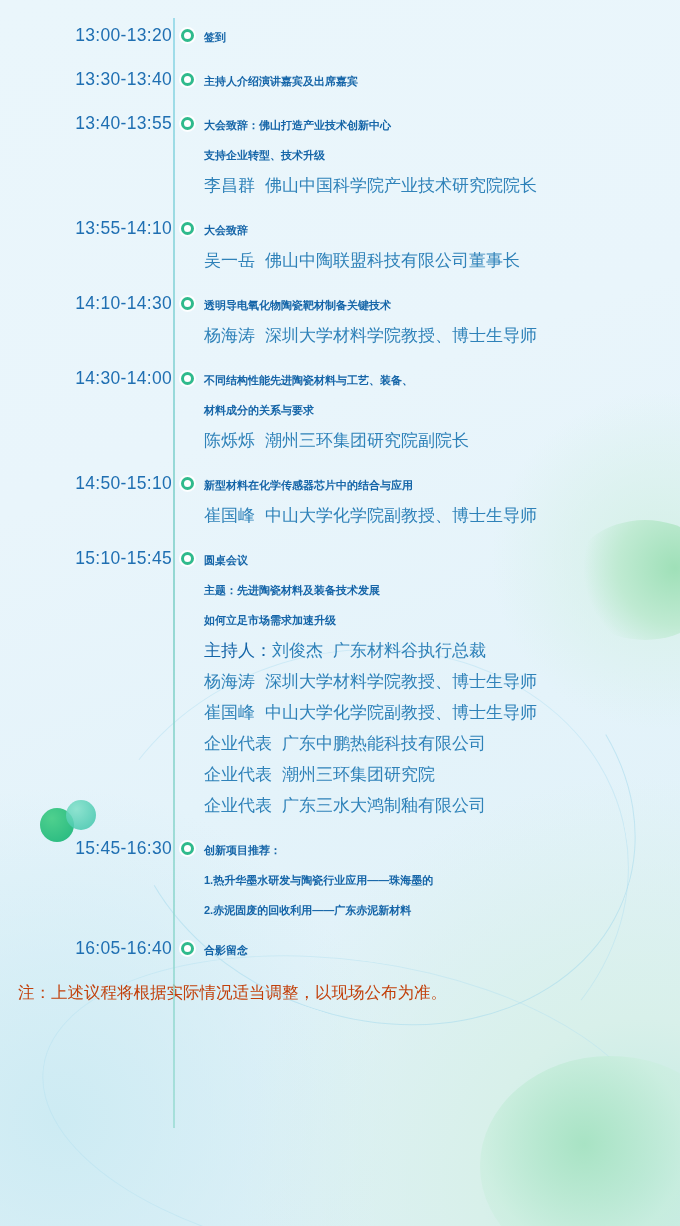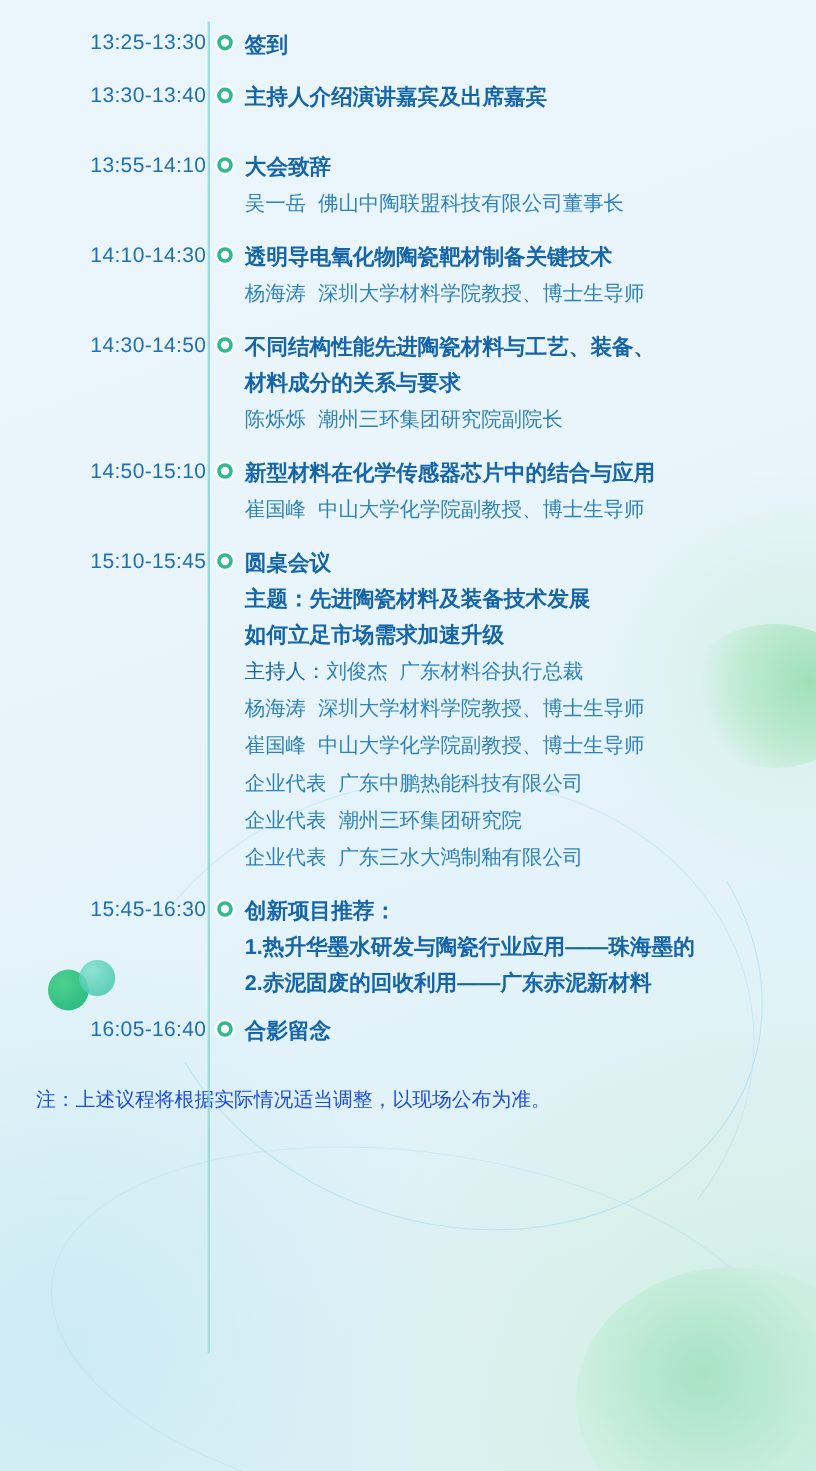--- a/index.html
+++ b/index.html
@@ -117,21 +117,21 @@
     border: 3px solid #2fba8c;
     box-shadow: 0 0 0 2px rgba(255,255,255,0.9);
   }
 
   .content {
     flex: 1 1 auto;
     padding-right: 24px;
   }
 
   .line-title {
-    font-size: 18px;
+    font-size: 11px;
     line-height: 30px;
     font-weight: bold;
     color: #1565a8;
   }
   .line-sub {
     font-size: 17px;
     line-height: 31px;
     color: #2f82b9;
     font-weight: normal;
   }
@@ -139,24 +139,23 @@
     display: inline-block;
     min-width: 0;
   }
   .line-sub .sep { display: inline-block; width: 10px; }
   .role-label { font-weight: normal; color: #1565a8; }
 
   .spacer-sm { height: 10px; }
   .spacer-md { height: 14px; }
 
   .footnote {
-    margin-top: 16px;
-    padding-left: 30px;
+    padding-left: 18px;
     font-size: 16.5px;
-    color: #1d4ed8;
+    color: #c2410c;
     line-height: 26px;
   }
 
   
   .deco-circles {
     position: absolute;
     left: 40px;
     top: 800px;
     width: 70px;
     height: 46px;
@@ -190,39 +189,50 @@
 
 <div class="timeline-line"></div>
 
 <div class="deco-circles">
   <span class="c1"></span>
   <span class="c2"></span>
 </div>
 
 <div class="agenda" id="agenda-root">
     <div class="row">
-      <div class="time">13:25-13:30</div>
+      <div class="time">13:00-13:20</div>
       <div class="dot-cell">
         <span class="dot"></span>
       </div>
       <div class="content">
         <div class="line-title">签到</div>
       </div>
     </div>
     <div class="spacer-sm"></div>
     <div class="row">
       <div class="time">13:30-13:40</div>
       <div class="dot-cell">
         <span class="dot"></span>
       </div>
       <div class="content">
         <div class="line-title">主持人介绍演讲嘉宾及出席嘉宾</div>
       </div>
     </div>
     <div class="spacer-sm"></div>
+    <div class="row">
+      <div class="time">13:40-13:55</div>
+      <div class="dot-cell">
+        <span class="dot"></span>
+      </div>
+      <div class="content">
+        <div class="line-title">大会致辞：佛山打造产业技术创新中心</div>
+        <div class="line-title">支持企业转型、技术升级</div>
+        <div class="line-sub"><span class="name">李昌群</span><span class="sep"></span><span>佛山中国科学院产业技术研究院院长</span></div>
+      </div>
+    </div>
     <div class="spacer-md"></div>
     <div class="row">
       <div class="time">13:55-14:10</div>
       <div class="dot-cell">
         <span class="dot"></span>
       </div>
       <div class="content">
         <div class="line-title">大会致辞</div>
         <div class="line-sub"><span class="name">吴一岳</span><span class="sep"></span><span>佛山中陶联盟科技有限公司董事长</span></div>
       </div>
@@ -233,21 +243,21 @@
       <div class="dot-cell">
         <span class="dot"></span>
       </div>
       <div class="content">
         <div class="line-title">透明导电氧化物陶瓷靶材制备关键技术</div>
         <div class="line-sub"><span class="name">杨海涛</span><span class="sep"></span><span>深圳大学材料学院教授、博士生导师</span></div>
       </div>
     </div>
     <div class="spacer-md"></div>
     <div class="row">
-      <div class="time">14:30-14:50</div>
+      <div class="time">14:30-14:00</div>
       <div class="dot-cell">
         <span class="dot"></span>
       </div>
       <div class="content">
         <div class="line-title">不同结构性能先进陶瓷材料与工艺、装备、</div>
         <div class="line-title">材料成分的关系与要求</div>
         <div class="line-sub"><span class="name">陈烁烁</span><span class="sep"></span><span>潮州三环集团研究院副院长</span></div>
       </div>
     </div>
     <div class="spacer-md"></div>

